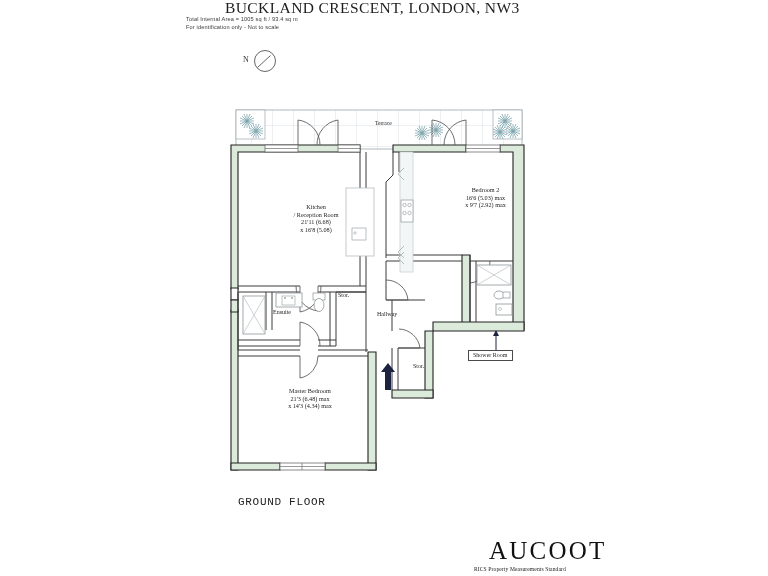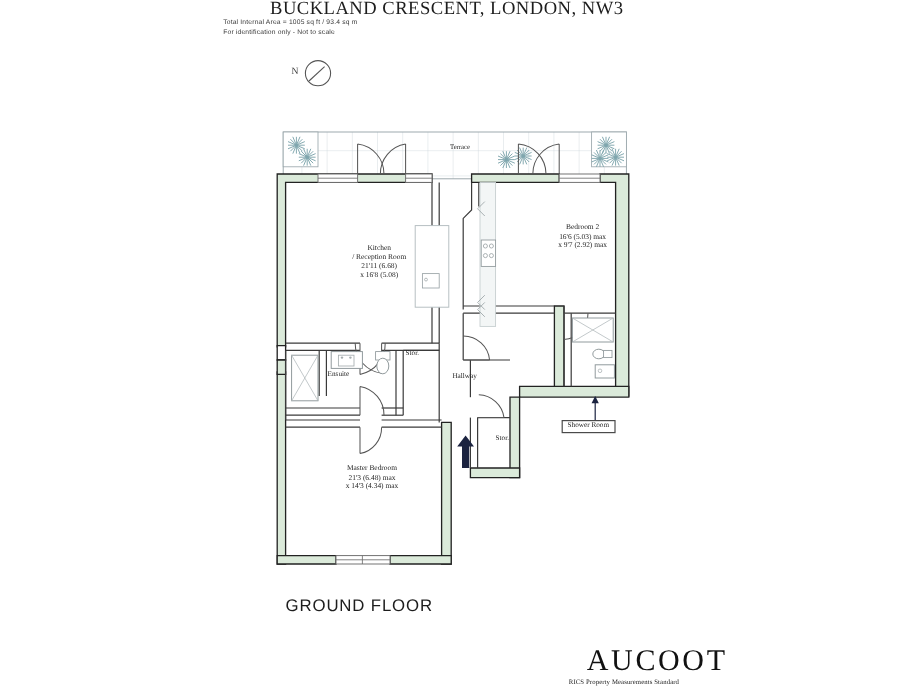--- a/index.html
+++ b/index.html
@@ -63,22 +63,22 @@
   #callout-shower{
     position:absolute;left:468px;top:350px;
     border:1px solid #4a4a4a;background:#fff;
     padding:1px 4px 2px 4px;font-size:6px;color:#1f1f1f;
     font-family:"Liberation Serif", serif;white-space:nowrap;
   }
 
   
   #floor-caption{
     position:absolute;left:238px;top:496px;
-    font-size:14px;letter-spacing:.7px;color:#1d1d1d;
-    font-family:Liberation Sans, sans-serif;
+    font-size:11px;letter-spacing:.7px;color:#1d1d1d;
+    font-family:Liberation Mono, monospace;
   }
 
   
   #brand{
     position:absolute;left:489px;top:538px;
     font-size:25px;letter-spacing:2.2px;color:#111;
     font-family:"Liberation Serif", serif;line-height:1;
   }
   #brand-sub{
     position:absolute;left:474px;top:566px;

